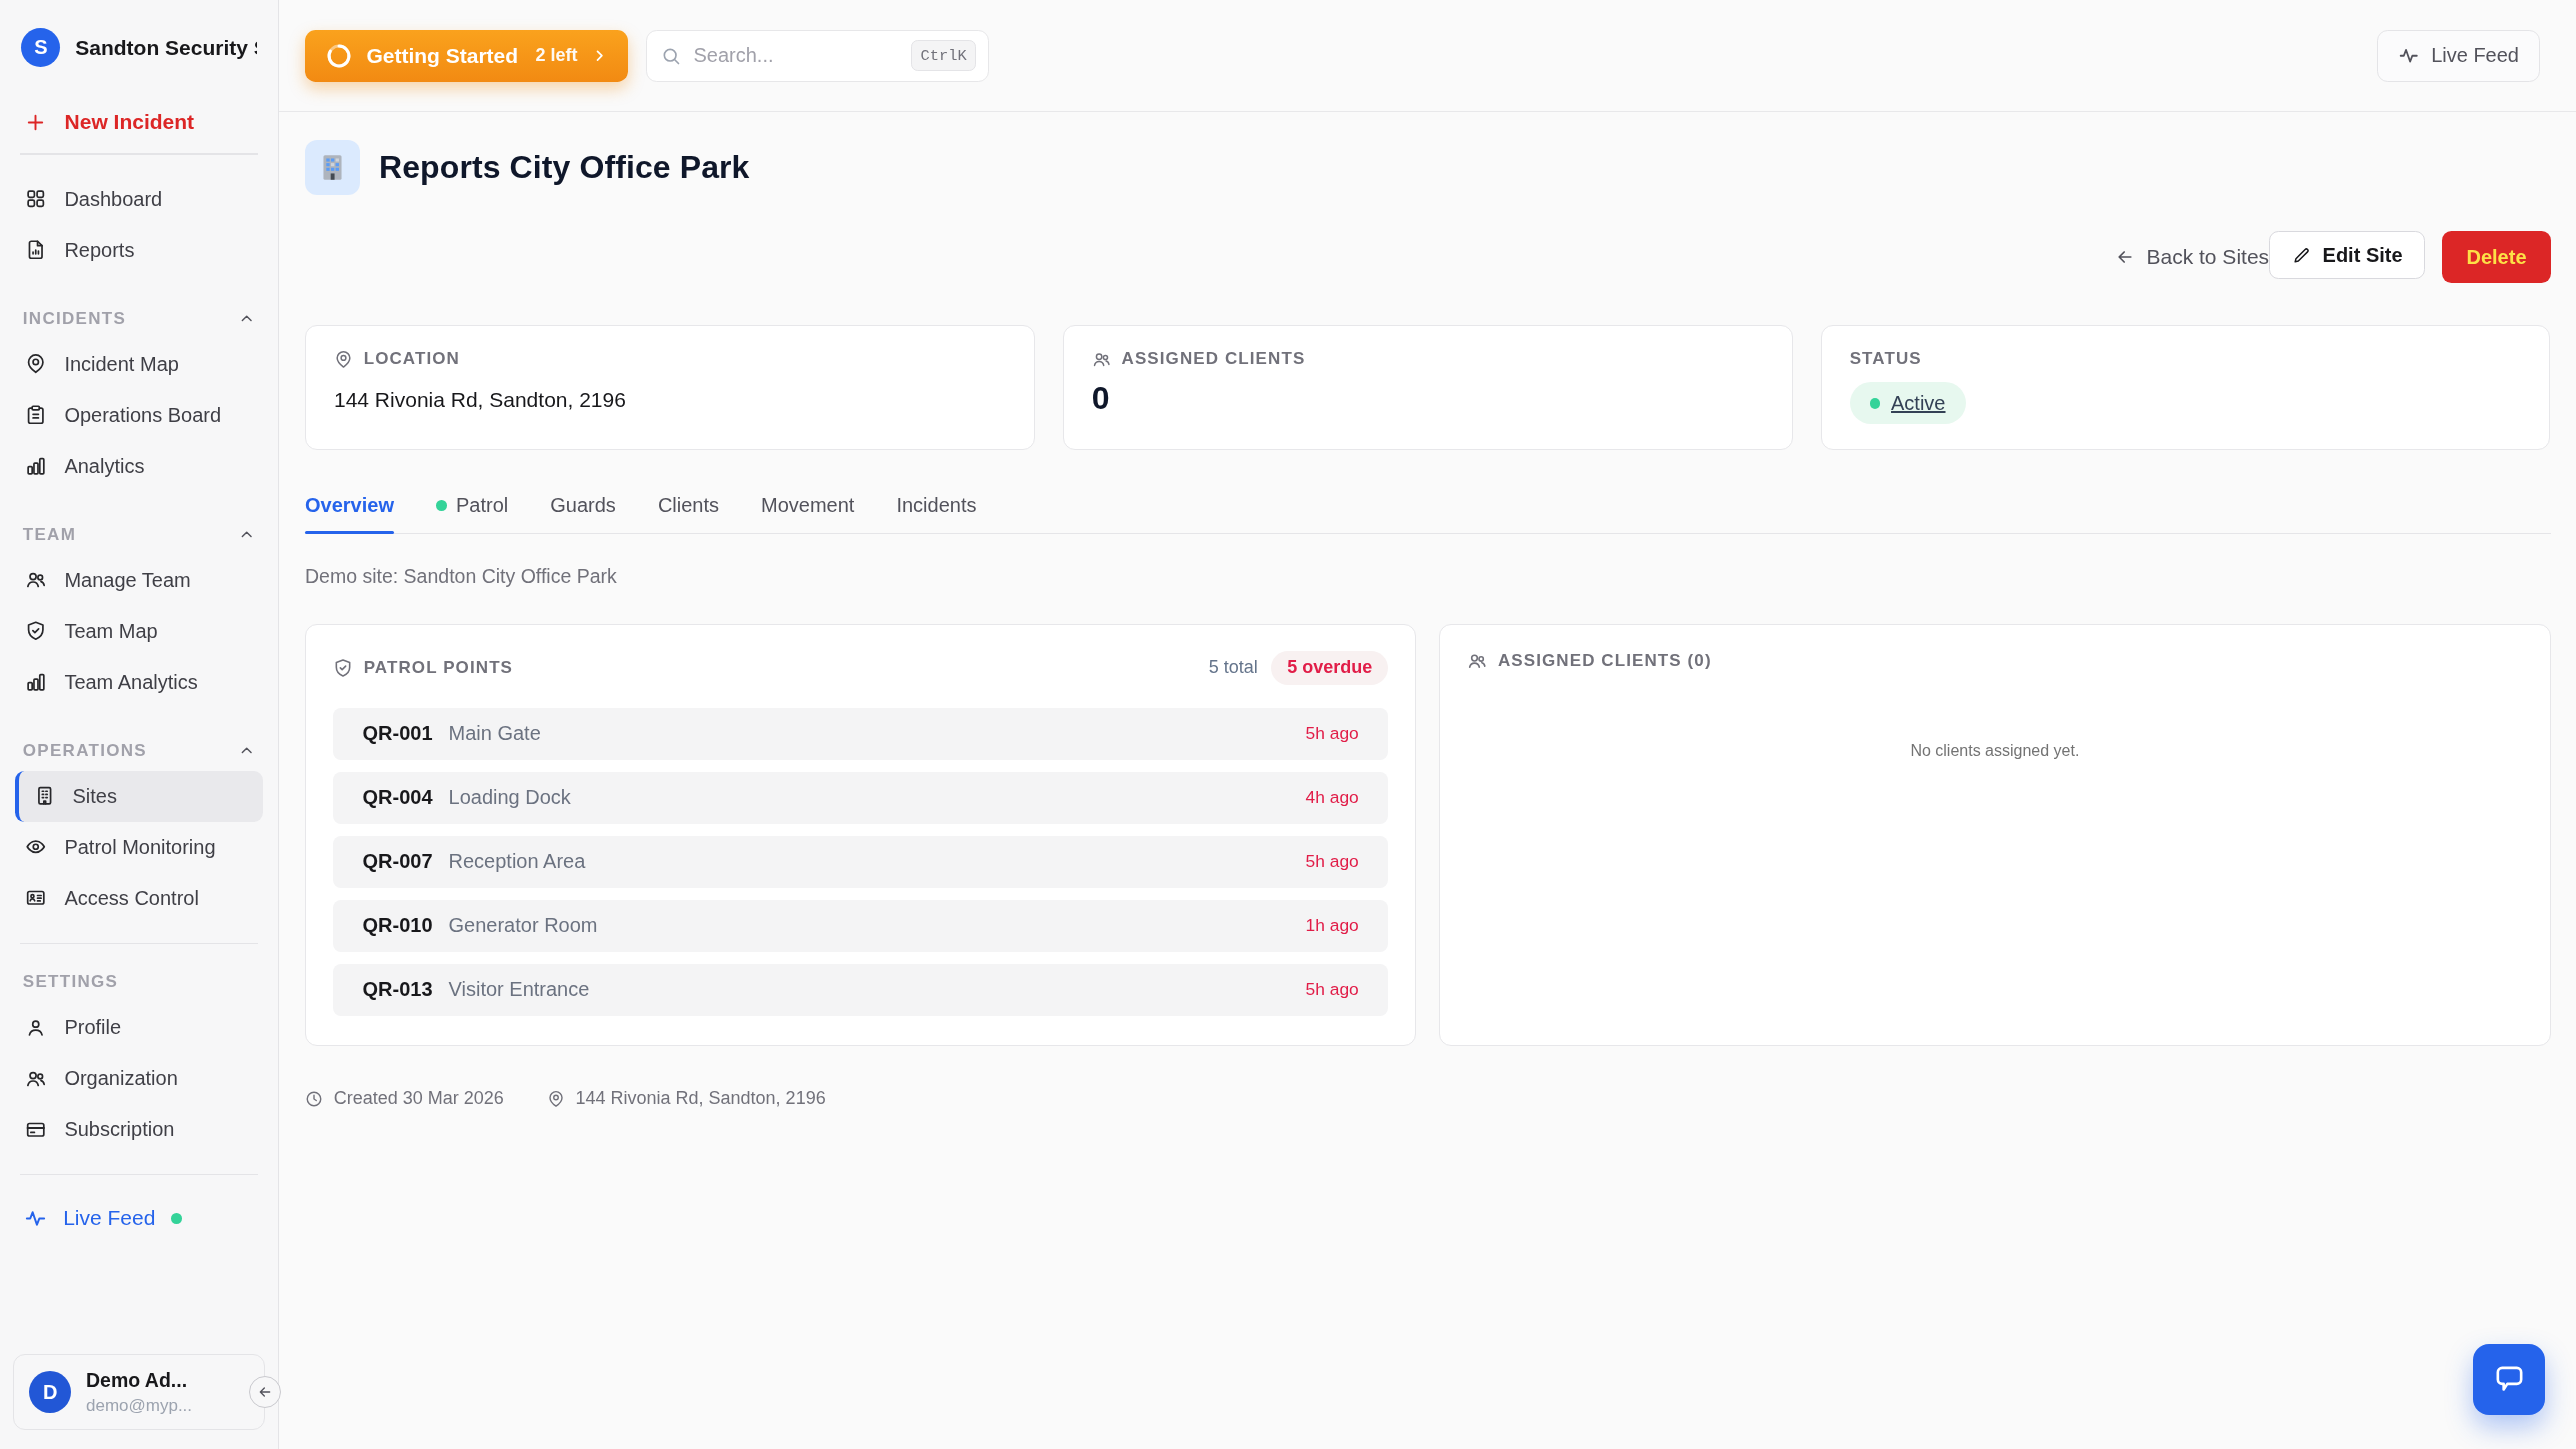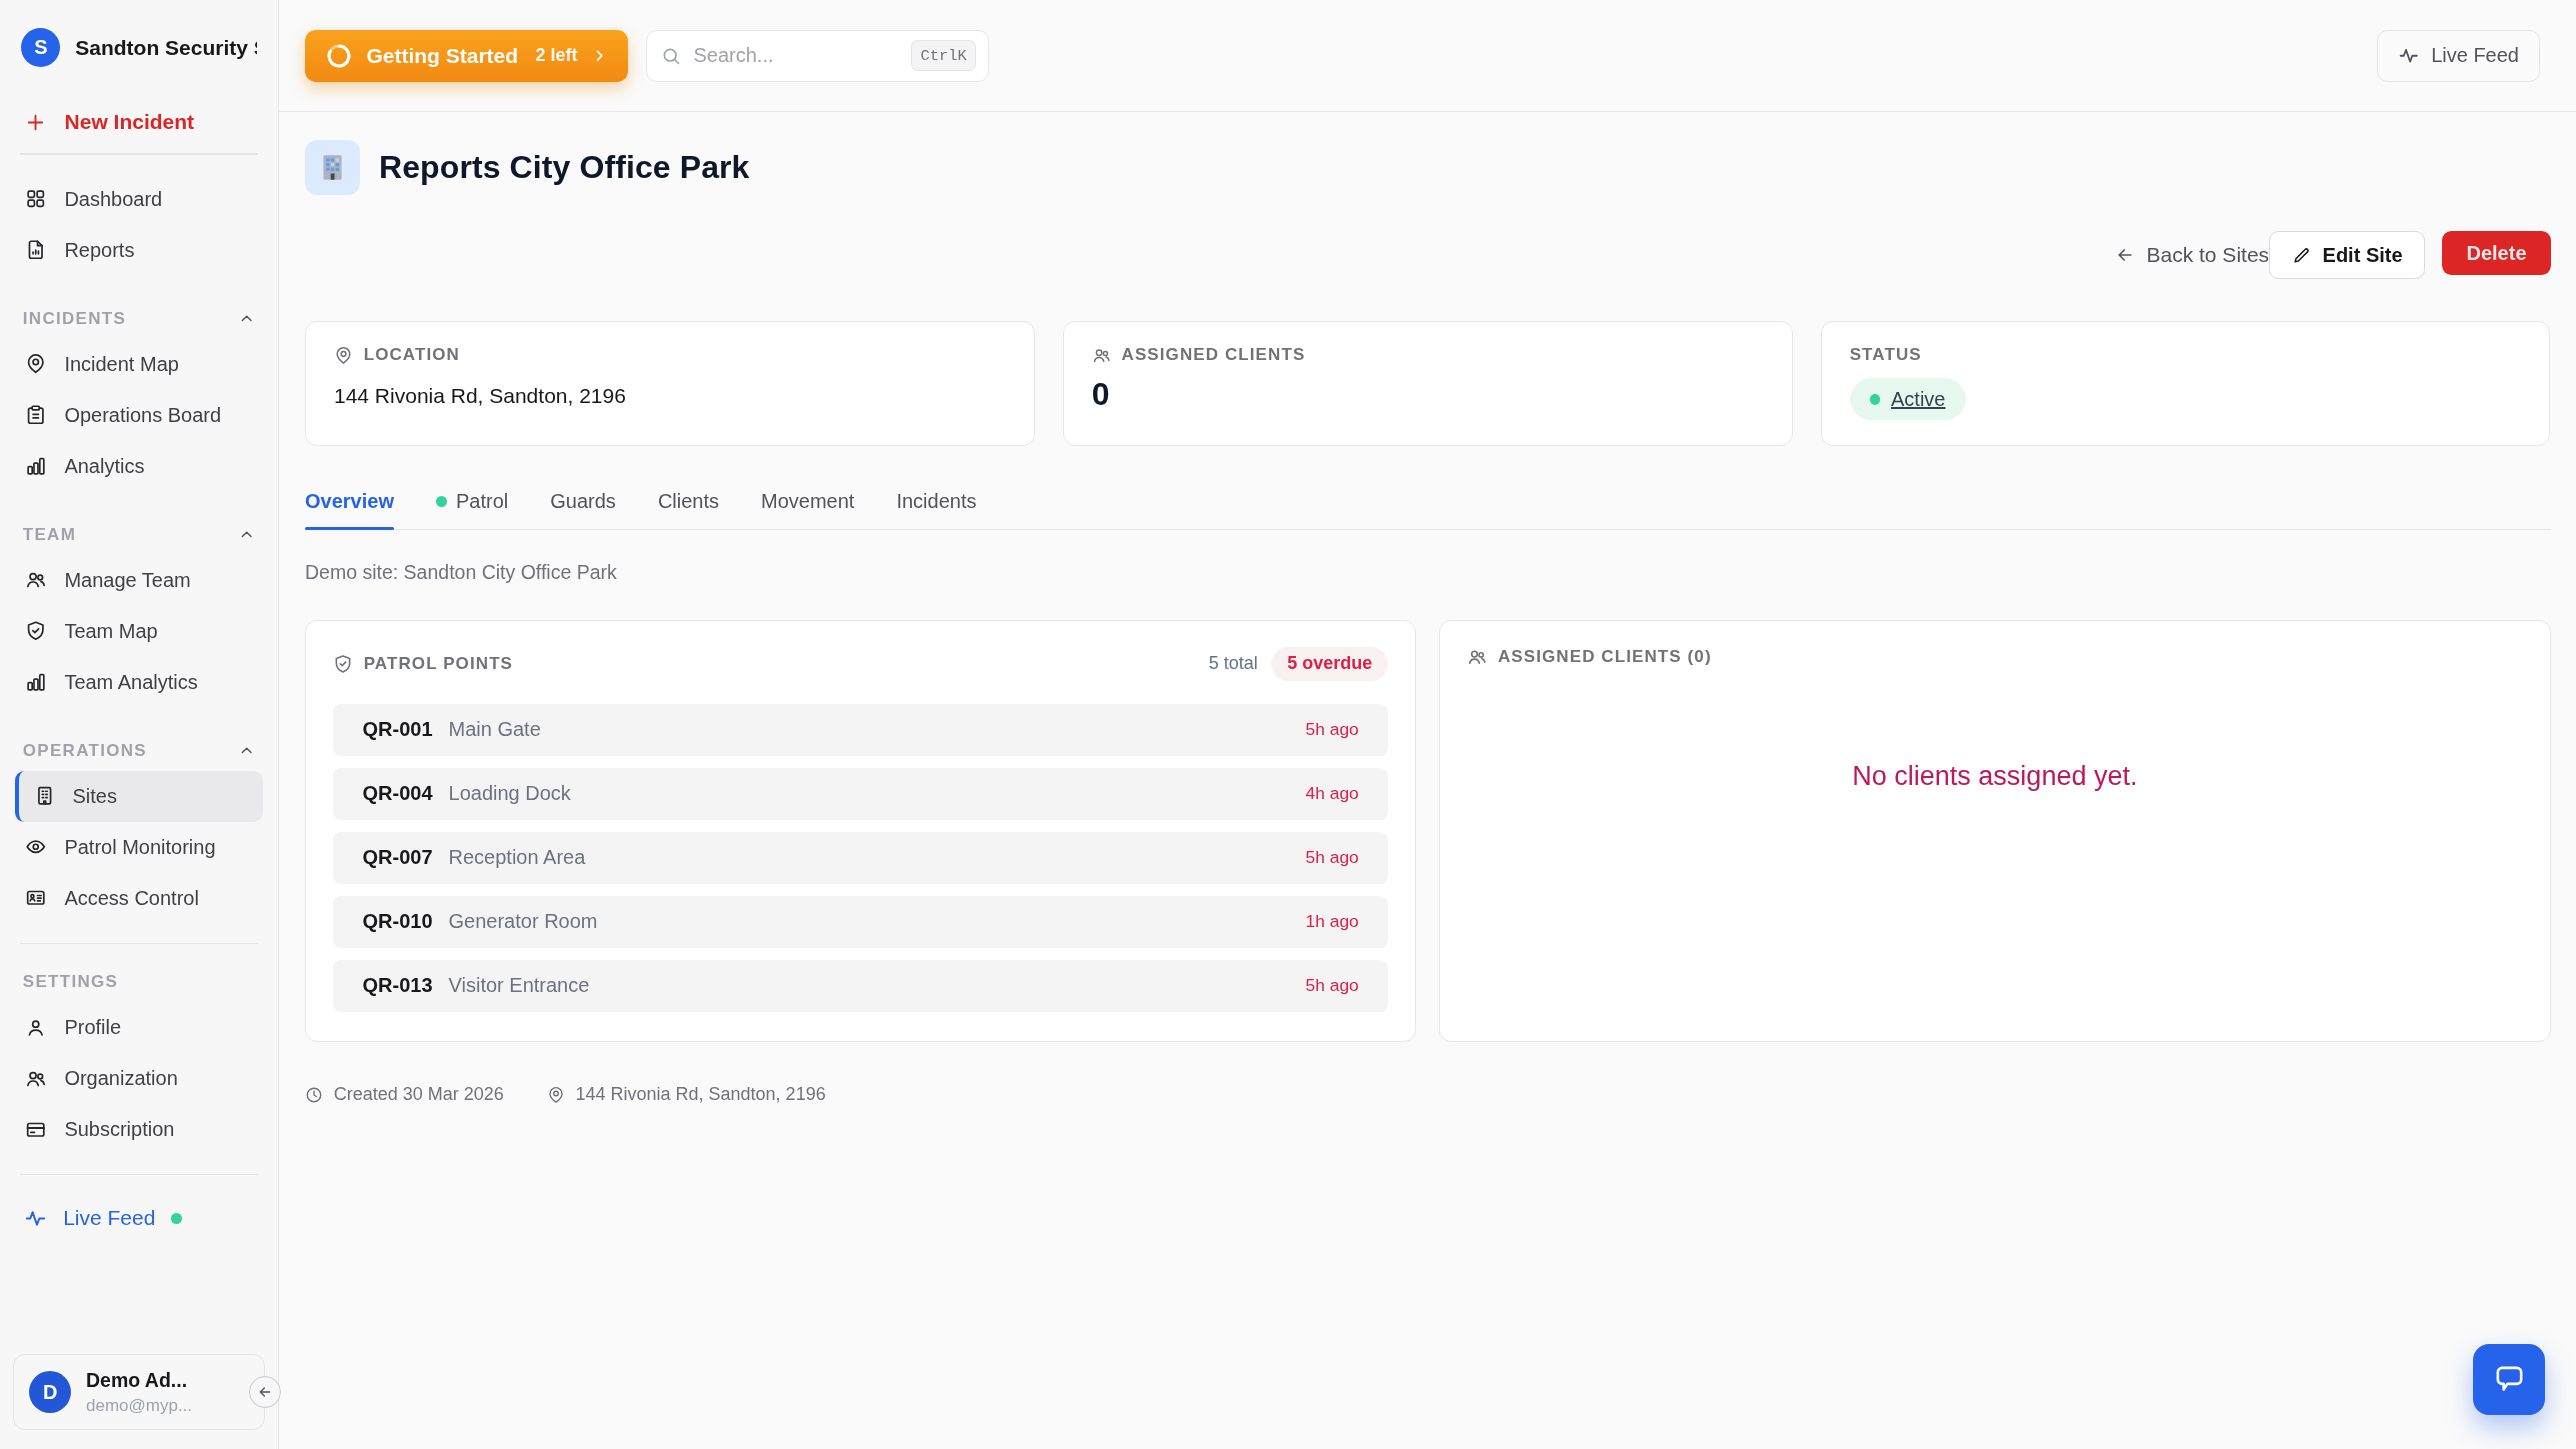--- a/index.html
+++ b/index.html
@@ -122,22 +122,22 @@
 
   .header-row2{ display:flex; align-items:center; justify-content:flex-end; margin-top:36px; }
   .back-link{ display:flex; align-items:center; gap:12px; font-size:21px; color:#52525b; cursor:pointer; }
   .header-actions{ display:flex; gap:17.4px; }
   .btn-edit{
     display:flex; align-items:center; gap:12px; height:48px; padding:0 21.5px;
     background:#fff; border:1.3px solid #d9d9de; border-radius:9.4px;
     font-size:20px; font-weight:600; color:#18181b; cursor:pointer;
   }
   .btn-delete{
-    height:44px; padding:0 24px; background:#dc2626; border:none; border-radius:9.4px;
-    font-size:20px; font-weight:600; color:#e5e5e5; cursor:pointer;
+    height:52px; padding:0 24px; background:#dc2626; border:none; border-radius:9.4px;
+    font-size:20px; font-weight:600; color:#fde047; cursor:pointer;
     font-family:"Liberation Sans", sans-serif;
   }
 
   .info-cards{ display:grid; grid-template-columns:1fr 1fr 1fr; gap:28px; margin-top:42px; }
   .card{
     background:#fff; border:1.3px solid #e7e7ea; border-radius:12px;
   }
   .info-card{ height:125px; padding:23px 28px; }
   .card-label{ display:flex; align-items:center; gap:10.7px; color:#71717a; }
   .card-label .lbl{ font-size:17px; font-weight:600; letter-spacing:1.1px; }
@@ -175,21 +175,21 @@
   }
   .qr-list{ margin-top:23px; }
   .qr-row{
     display:flex; align-items:center; height:52px; background:#f4f4f5;
     border-radius:8px; padding:0 29.5px; margin-bottom:12px; cursor:pointer;
   }
   .qr-code{ font-size:20px; font-weight:bold; color:#18181b; }
   .qr-name{ font-size:20px; color:#6b7280; margin-left:16px; }
   .qr-time{ margin-left:auto; font-size:17.4px; color:#e11d48; }
 
-  .empty-msg{ text-align:center; margin-top:94px; font-size:27px; color:#be185d; }
+  .empty-msg{ text-align:center; margin-top:71px; font-size:16px; color:#737373; }
 
   .footer-meta{ display:flex; align-items:center; gap:43px; margin-top:42px; color:#71717a; }
   .meta-item{ display:flex; align-items:center; gap:10.7px; font-size:18px; }
 
   .chat-fab{
     position:fixed; right:31px; bottom:34px; width:72px; height:71px;
     background:#2563eb; border:none; border-radius:16px; cursor:pointer;
     display:flex; align-items:center; justify-content:center;
     box-shadow:0 12px 27px rgba(37,99,235,.35);
   }

